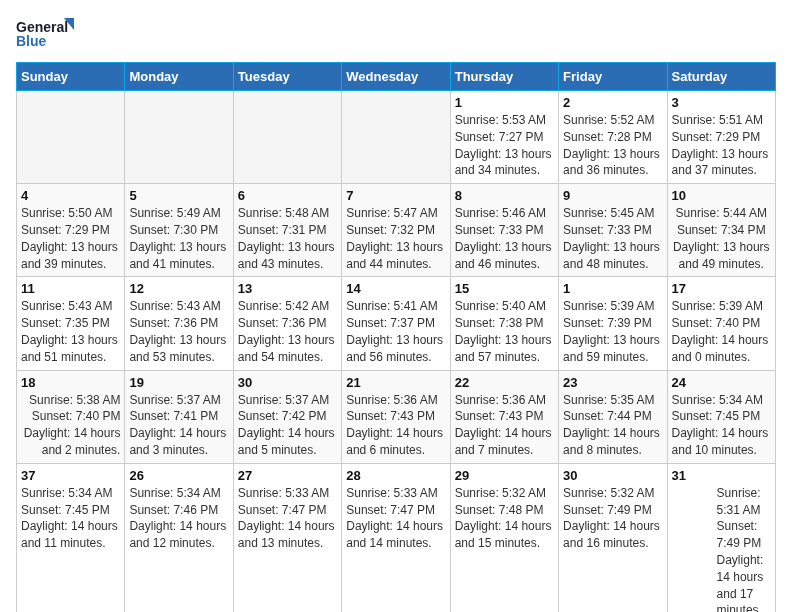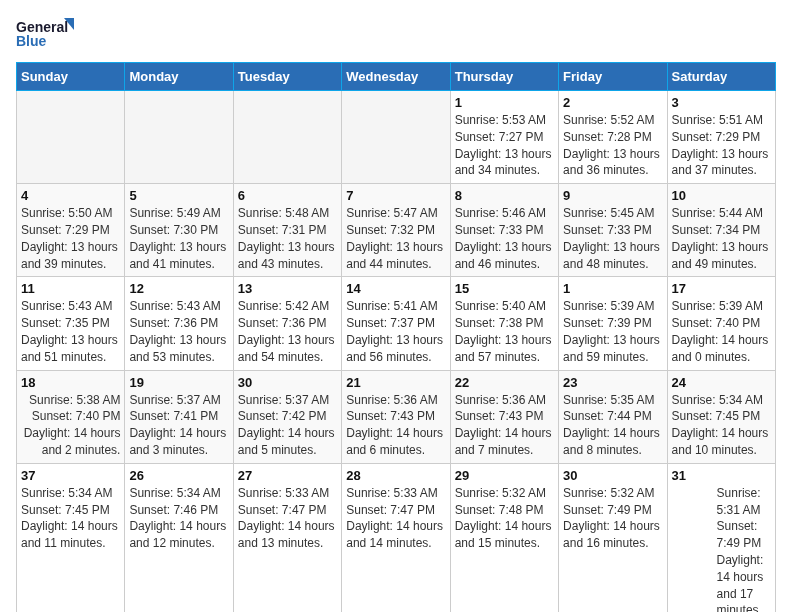--- a/index.html
+++ b/index.html
@@ -169,21 +169,21 @@
         </td>
         <td>
           <div class="day-num">9</div>
           <div class="day-info" style="white-space: pre-line;">Sunrise: 5:45 AM
 Sunset: 7:33 PM
 Daylight: 13 hours
 and 48 minutes.</div>
         </td>
         <td>
           <div class="day-num">10</div>
-          <div class="day-info" style="white-space: pre-line;">Sunrise: 5:44 AM
+          <div class="day-info" style="white-space: pre-line; text-align: center;">Sunrise: 5:44 AM
 Sunset: 7:34 PM
 Daylight: 13 hours
 and 49 minutes.</div>
         </td>
       </tr>
       <tr>
         <td>
           <div class="day-num">11</div>
           <div class="day-info" style="white-space: pre-line;">Sunrise: 5:43 AM
 Sunset: 7:35 PM

